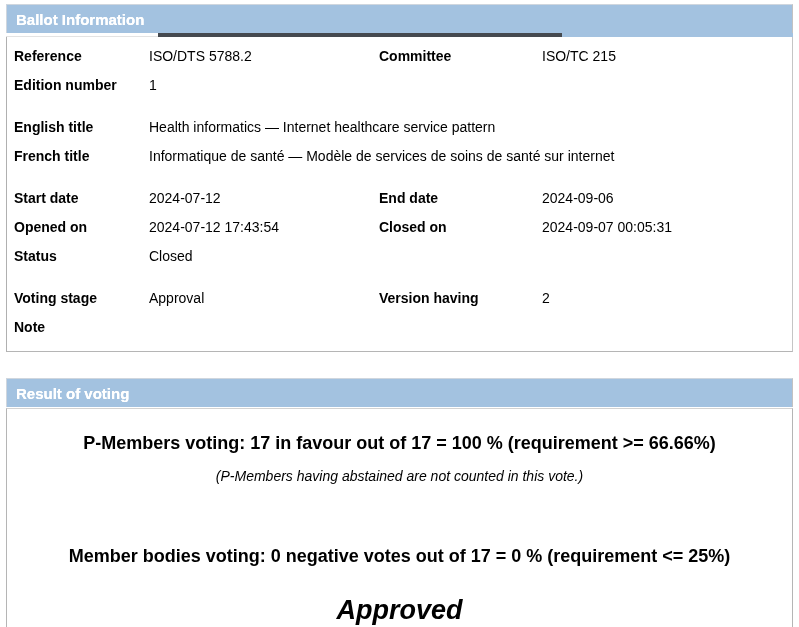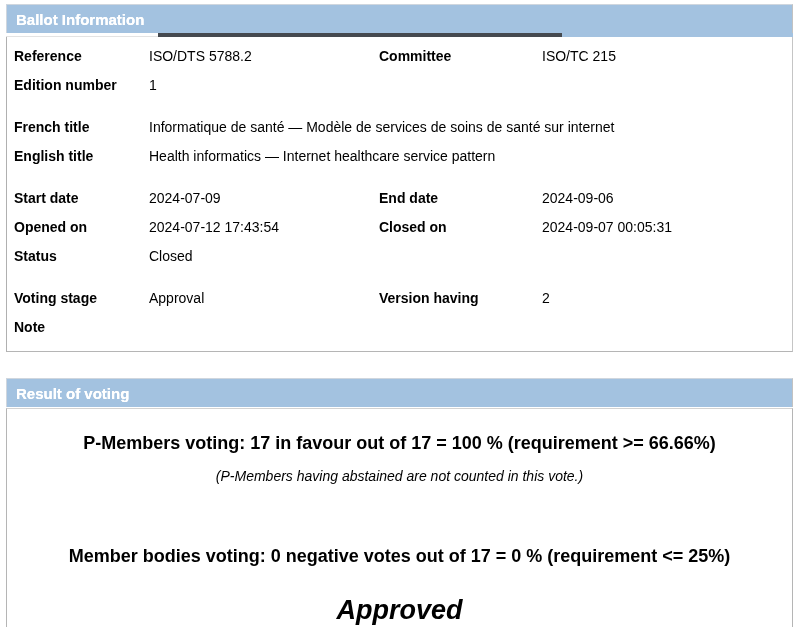--- a/index.html
+++ b/index.html
@@ -80,33 +80,33 @@
     <div class="row">
       <div class="c1">Edition number</div>
       <div class="c2">1</div>
       <div class="c3"></div>
       <div class="c4"></div>
     </div>
 
     <div class="spacer"></div>
 
     <div class="row">
+      <div class="c1">English title</div>
+      <div class="wide">Health informatics — Internet healthcare service pattern</div>
+    </div>
+    <div class="row">
       <div class="c1">French title</div>
       <div class="wide">Informatique de santé — Modèle de services de soins de santé sur internet</div>
-    </div>
-    <div class="row">
-      <div class="c1">English title</div>
-      <div class="wide">Health informatics — Internet healthcare service pattern</div>
     </div>
 
     <div class="spacer"></div>
 
     <div class="row">
       <div class="c1">Start date</div>
-      <div class="c2">2024-07-09</div>
+      <div class="c2">2024-07-12</div>
       <div class="c3">End date</div>
       <div class="c4">2024-09-06</div>
     </div>
     <div class="row">
       <div class="c1">Opened on</div>
       <div class="c2">2024-07-12 17:43:54</div>
       <div class="c3">Closed on</div>
       <div class="c4">2024-09-07 00:05:31</div>
     </div>
     <div class="row">

